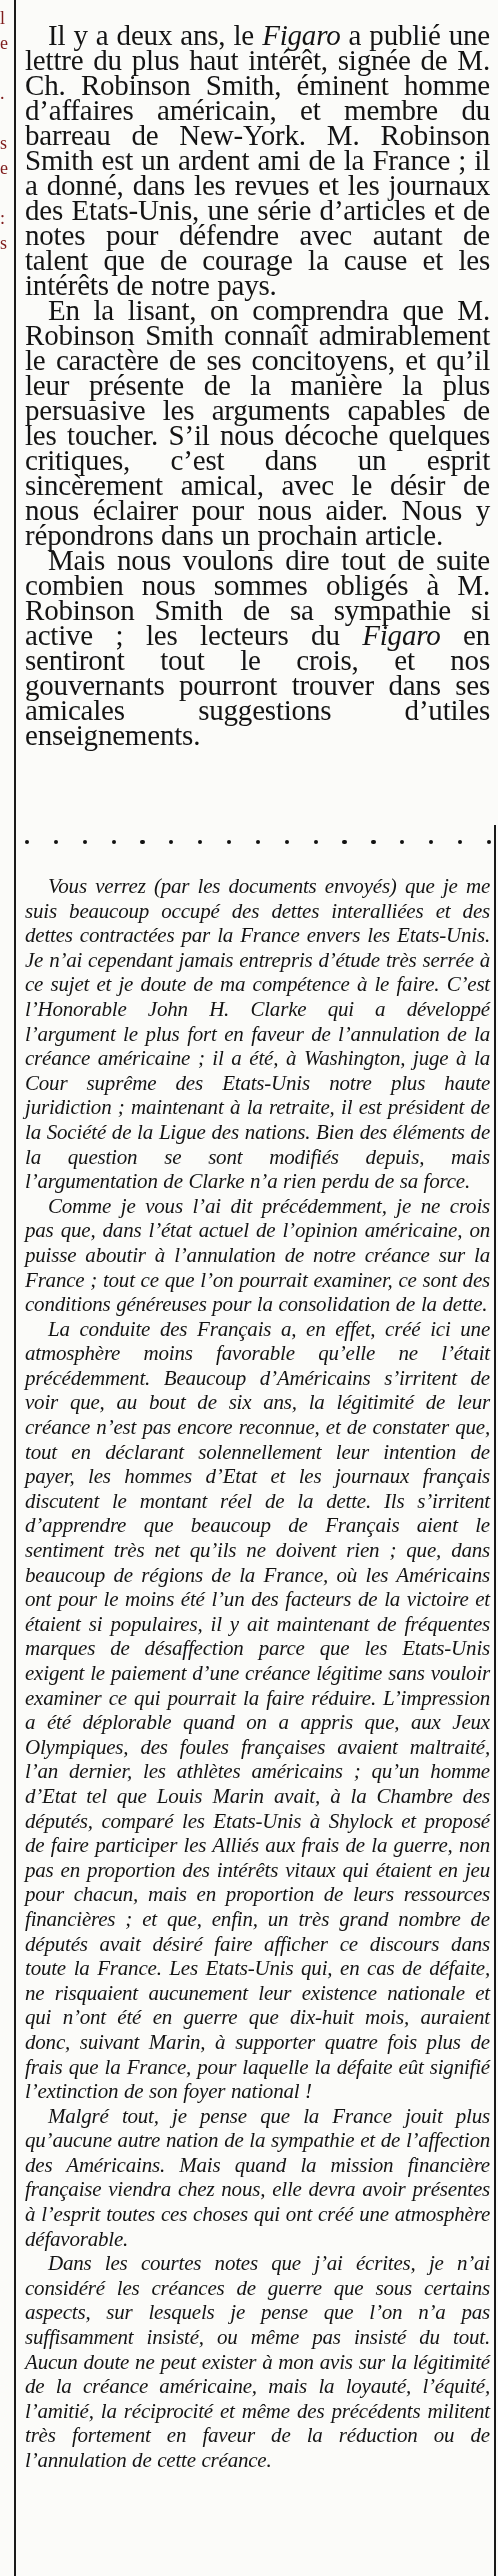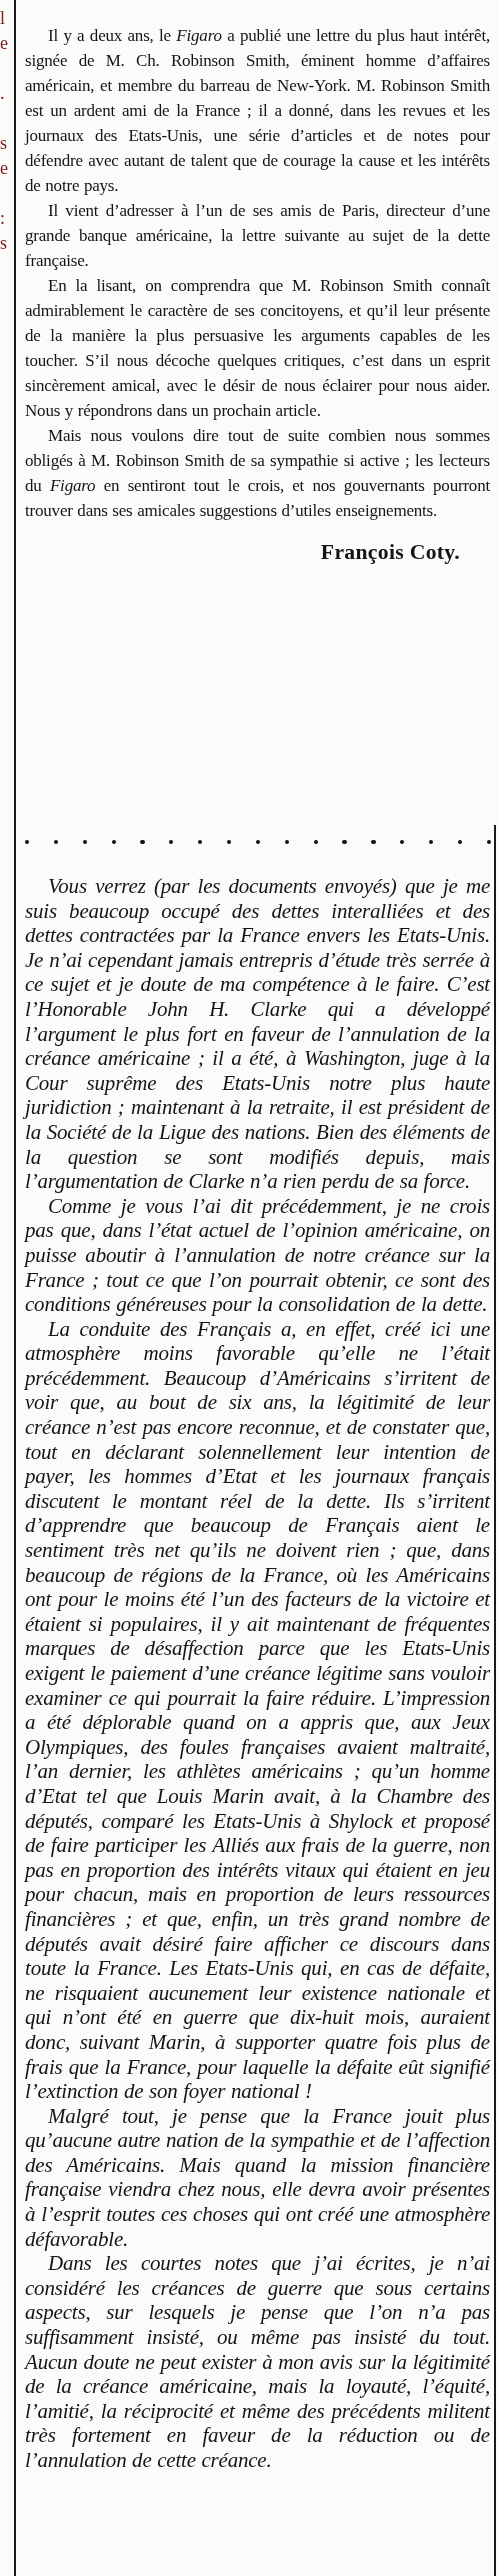--- a/index.html
+++ b/index.html
@@ -48,21 +48,21 @@
     width: 465px;
   }
   .intro {
     top: 23px;
   }
   .letter {
     top: 874px;
   }
   p {
     margin: 0;
-    font-size: 17px;
+    font-size: 29px;
     line-height: 25px;
     text-align: justify;
     text-indent: 23px;
     letter-spacing: -0.2px;
     word-spacing: 0.6px;
     -webkit-hyphens: manual;
     hyphens: manual;
   }
   .letter p {
     font-size: 21px;
@@ -110,24 +110,22 @@
 <span>.</span>
 <span></span>
 <span>s</span>
 <span>e</span>
 <span></span>
 <span>:</span>
 <span>s</span></div>
 
 <section class="column intro">
   <p><span>Il y a deux ans, le </span><i>Figaro</i><span> a publié une lettre du plus haut intérêt, signée de M. Ch. Robinson Smith, éminent homme d’affaires américain, et membre du barreau de New-York. M. Robinson Smith est un ardent ami de la France ; il a donné, dans les revues et les journaux des Etats-Unis, une série d’articles et de notes pour défendre avec autant de talent que de courage la cause et les intérêts de notre pays.</span></p>
-  <p>Il vient d’adresser à l’un de ses amis de Paris, directeur d’une grande banque américaine, la lettre suivante au sujet de la dette française.</p>
   <p>En la lisant, on comprendra que M. Robinson Smith connaît admirablement le caractère de ses concitoyens, et qu’il leur présente de la manière la plus persuasive les arguments capables de les toucher. S’il nous décoche quelques critiques, c’est dans un esprit sincèrement amical, avec le désir de nous éclairer pour nous aider. Nous y répondrons dans un prochain article.</p>
   <p><span>Mais nous voulons dire tout de suite combien nous sommes obligés à M. Robinson Smith de sa sympathie si active ; les lecteurs du </span><i>Figaro</i><span> en sentiront tout le crois, et nos gouvernants pourront trouver dans ses amicales suggestions d’utiles enseignements.</span></p>
-  <div class="signature">François Coty.</div>
 </section>
 
 <div class="separator">
   <span></span>
     <span></span>
     <span></span>
     <span></span>
     <span></span>
     <span></span>
     <span></span>
@@ -138,18 +136,18 @@
     <span></span>
     <span></span>
     <span></span>
     <span></span>
     <span></span>
     <span></span>
 </div>
 
 <section class="column letter">
   <p>Vous verrez (par les documents envoyés) que je me suis beaucoup occupé des dettes interalliées et des dettes contractées par la France envers les Etats-Unis. Je n’ai cependant jamais entrepris d’étude très serrée à ce sujet et je doute de ma compétence à le faire. C’est l’Honorable John H. Clarke qui a développé l’argument le plus fort en faveur de l’annulation de la créance américaine ; il a été, à Washington, juge à la Cour suprême des Etats-Unis notre plus haute juridiction ; maintenant à la retraite, il est président de la Société de la Ligue des nations. Bien des éléments de la question se sont modifiés depuis, mais l’argumentation de Clarke n’a rien perdu de sa force.</p>
-  <p>Comme je vous l’ai dit précédemment, je ne crois pas que, dans l’état actuel de l’opinion américaine, on puisse aboutir à l’annulation de notre créance sur la France ; tout ce que l’on pourrait obtenir, ce sont des conditions généreuses pour la consolidation de la dette.</p>
+  <p>Comme je vous l’ai dit précédemment, je ne crois pas que, dans l’état actuel de l’opinion américaine, on puisse aboutir à l’annulation de notre créance sur la France ; tout ce que l’on pourrait examiner, ce sont des conditions généreuses pour la consolidation de la dette.</p>
   <p>La conduite des Français a, en effet, créé ici une atmosphère moins favorable qu’elle ne l’était précédemment. Beaucoup d’Américains s’irritent de voir que, au bout de six ans, la légitimité de leur créance n’est pas encore reconnue, et de constater que, tout en déclarant solennellement leur intention de payer, les hommes d’Etat et les journaux français discutent le montant réel de la dette. Ils s’irritent d’apprendre que beaucoup de Français aient le sentiment très net qu’ils ne doivent rien ; que, dans beaucoup de régions de la France, où les Américains ont pour le moins été l’un des facteurs de la victoire et étaient si populaires, il y ait maintenant de fréquentes marques de désaffection parce que les Etats-Unis exigent le paiement d’une créance légitime sans vouloir examiner ce qui pourrait la faire réduire. L’impression a été déplorable quand on a appris que, aux Jeux Olympiques, des foules françaises avaient maltraité, l’an dernier, les athlètes américains ; qu’un homme d’Etat tel que Louis Marin avait, à la Chambre des députés, comparé les Etats-Unis à Shylock et proposé de faire participer les Alliés aux frais de la guerre, non pas en proportion des intérêts vitaux qui étaient en jeu pour chacun, mais en proportion de leurs ressources financières ; et que, enfin, un très grand nombre de députés avait désiré faire afficher ce discours dans toute la France. Les Etats-Unis qui, en cas de défaite, ne risquaient aucunement leur existence nationale et qui n’ont été en guerre que dix-huit mois, auraient donc, suivant Marin, à supporter quatre fois plus de frais que la France, pour laquelle la défaite eût signifié l’extinction de son foyer national !</p>
   <p>Malgré tout, je pense que la France jouit plus qu’aucune autre nation de la sympathie et de l’affection des Américains. Mais quand la mission financière française viendra chez nous, elle devra avoir présentes à l’esprit toutes ces choses qui ont créé une atmosphère défavorable.</p>
   <p>Dans les courtes notes que j’ai écrites, je n’ai considéré les créances de guerre que sous certains aspects, sur lesquels je pense que l’on n’a pas suffisamment insisté, ou même pas insisté du tout. Aucun doute ne peut exister à mon avis sur la légitimité de la créance américaine, mais la loyauté, l’équité, l’amitié, la réciprocité et même des précédents militent très fortement en faveur de la réduction ou de l’annulation de cette créance.</p>
 </section>
 
 
 </body></html>

